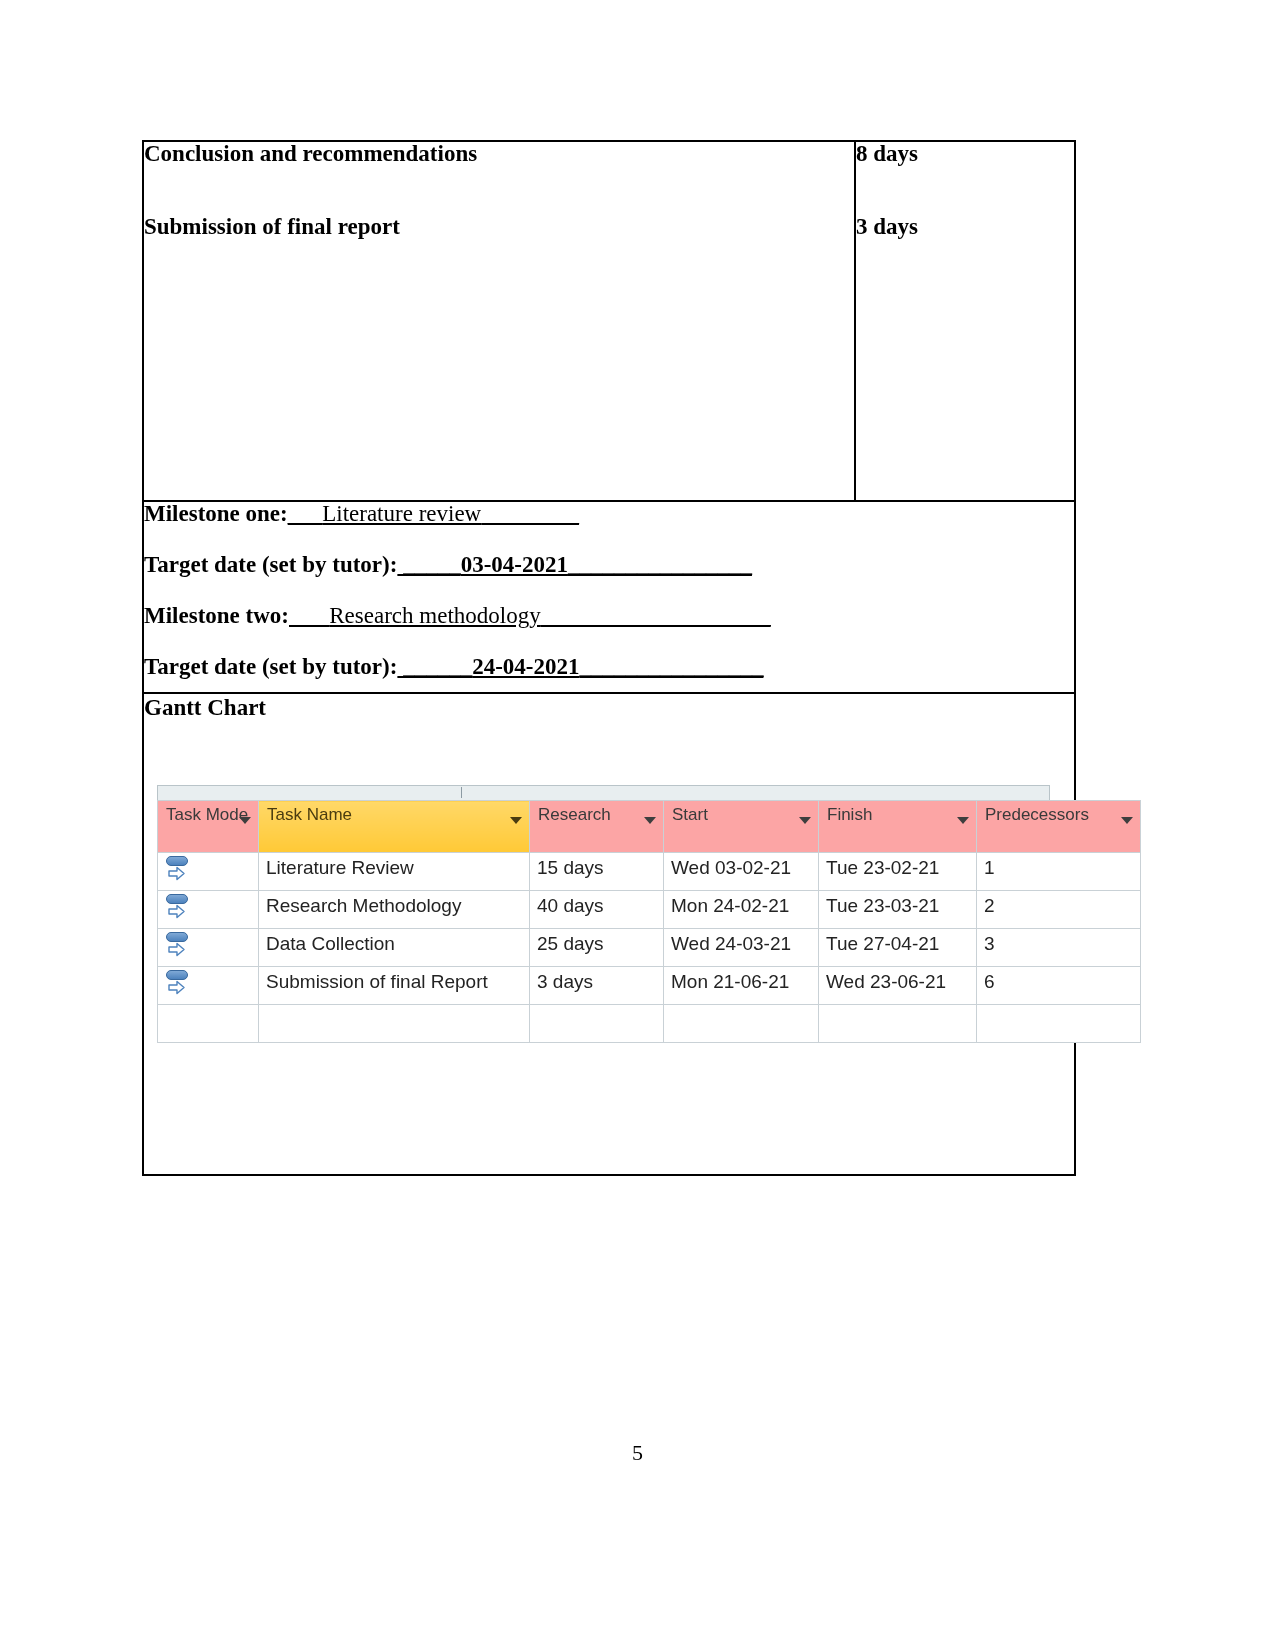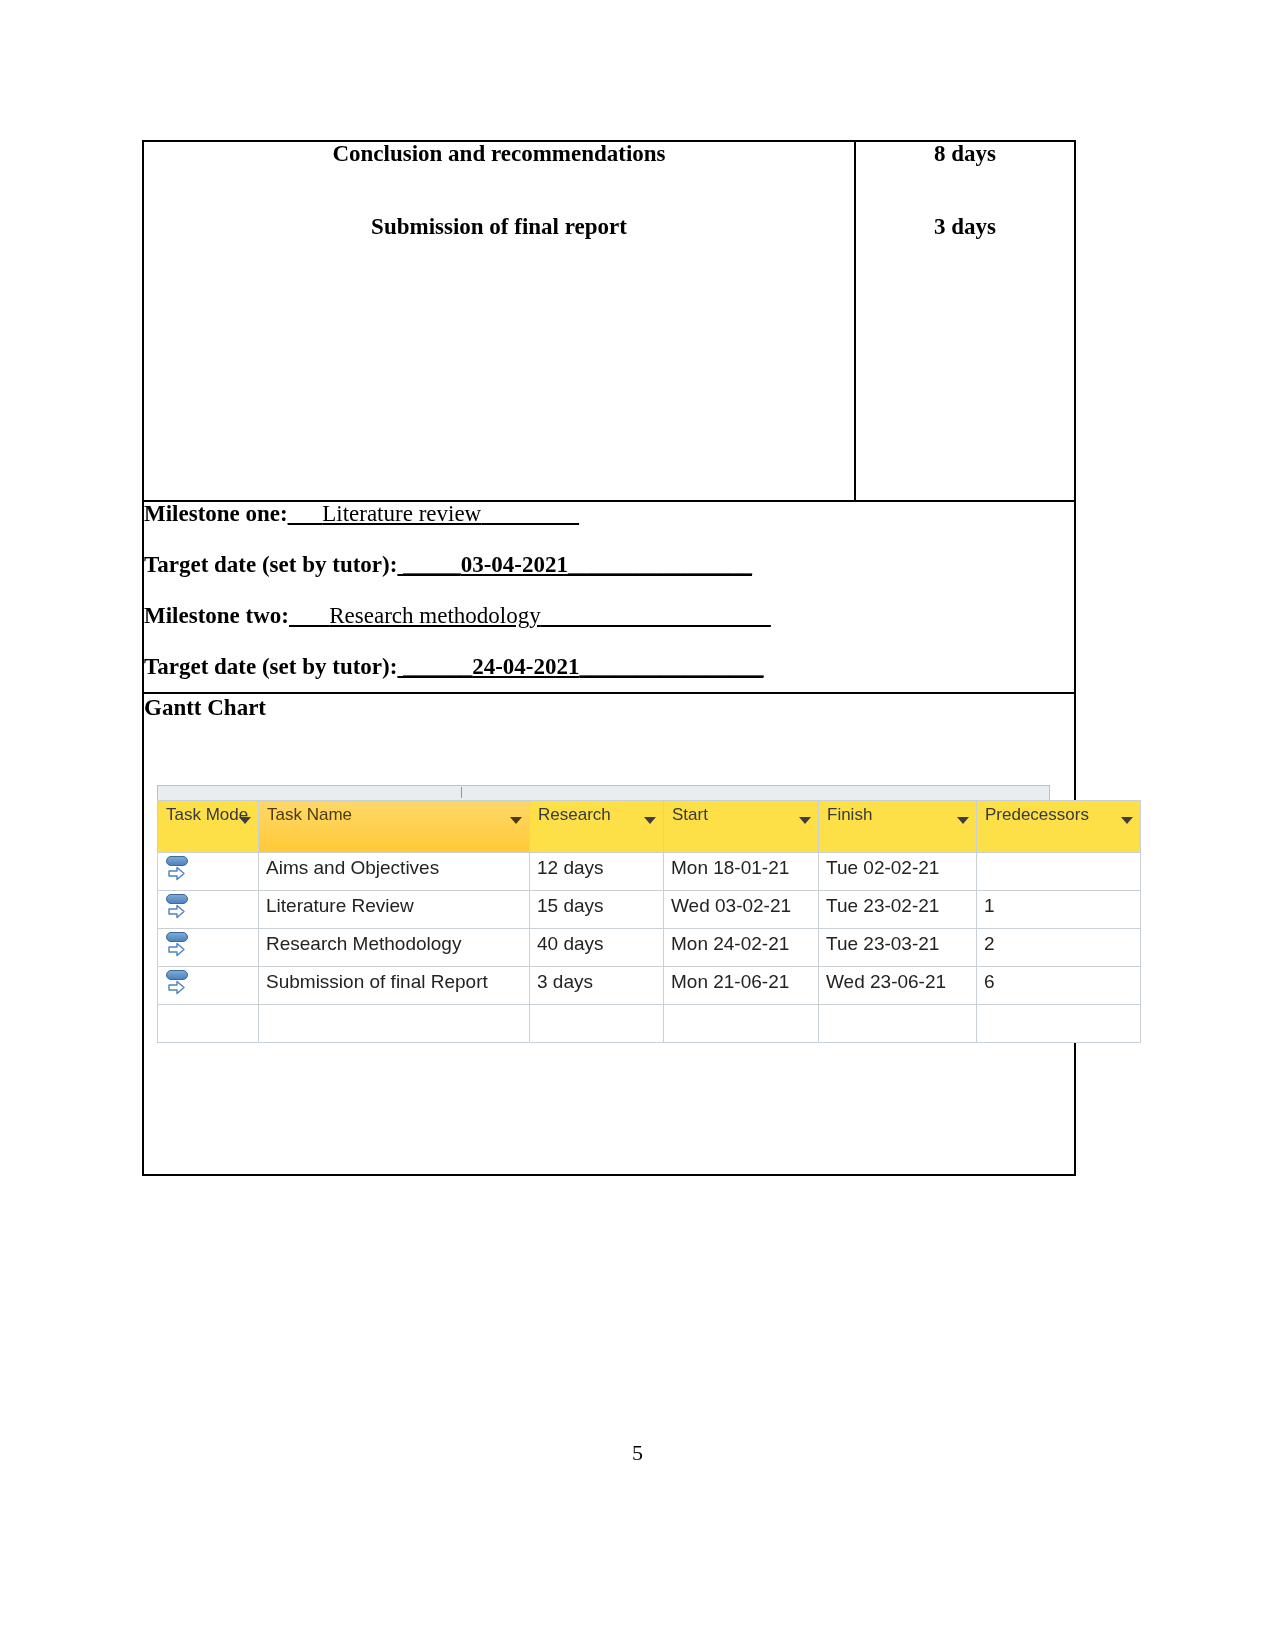--- a/index.html
+++ b/index.html
@@ -44,21 +44,20 @@
   .cell-tasks { width: 710px; height: 358px; padding: 10px 0 0 10px; }
   .cell-days  { width: 218px; height: 358px; padding: 10px 0 0 10px; }
 
   .bold-line {
     font-family: "Liberation Serif", serif;
     font-weight: bold;
     font-size: 23px;
     line-height: 1.0;
     margin: 0 0 0 0;
     padding: 0;
-    text-align: center;
   }
   .gap-line { height: 50px; }
 
   
   .cell-milestones {
     padding: 12px 0 16px 10px;
     height: 190px;
   }
   .ms-row {
     font-size: 23px;
@@ -116,21 +115,21 @@
   }
   table.msp-grid th,
   table.msp-grid td {
     border: 1px solid #c9d1d6;
     padding: 0;
     vertical-align: top;
   }
 
   
   table.msp-grid th {
-    background: #fde047;
+    background: #fca5a5;
     font-weight: normal;
     font-size: 17px;
     color: #3a3a3a;
     text-align: left;
     height: 47px;
     padding: 4px 6px 0 8px;
     position: relative;
     line-height: 1.12;
   }
   table.msp-grid th.sel {
@@ -282,35 +281,20 @@
                     <span class="caret"></span>
                   </th>
                   <th class="c-pred">
                     <span>Predecessors</span>
                     <span class="caret"></span>
                   </th>
                 </tr>
               </thead>
               <tbody>
 
-                <tr>
-                  <td class="mode-cell">
-                    <div class="mode-icon">
-                      <div class="pin"></div>
-                      <svg class="arrow" viewBox="0 0 17 15">
-                        <path d="M1 5 H9 V1.5 L16 7.5 L9 13.5 V10 H1 Z" fill="#ffffff" stroke="#4d82bd" stroke-width="1.4" stroke-linejoin="round"></path>
-                      </svg>
-                    </div>
-                  </td>
-                  <td class="name-cell">Aims and Objectives</td>
-                  <td>12 days</td>
-                  <td>Mon 18-01-21</td>
-                  <td>Tue 02-02-21</td>
-                  <td></td>
-                </tr>
 
                 <tr>
                   <td class="mode-cell">
                     <div class="mode-icon">
                       <div class="pin"></div>
                       <svg class="arrow" viewBox="0 0 17 15">
                         <path d="M1 5 H9 V1.5 L16 7.5 L9 13.5 V10 H1 Z" fill="#ffffff" stroke="#4d82bd" stroke-width="1.4" stroke-linejoin="round"></path>
                       </svg>
                     </div>
                   </td>
@@ -330,20 +314,35 @@
                       </svg>
                     </div>
                   </td>
                   <td class="name-cell">Research Methodology</td>
                   <td>40 days</td>
                   <td>Mon 24-02-21</td>
                   <td>Tue 23-03-21</td>
                   <td>2</td>
                 </tr>
 
+                <tr>
+                  <td class="mode-cell">
+                    <div class="mode-icon">
+                      <div class="pin"></div>
+                      <svg class="arrow" viewBox="0 0 17 15">
+                        <path d="M1 5 H9 V1.5 L16 7.5 L9 13.5 V10 H1 Z" fill="#ffffff" stroke="#4d82bd" stroke-width="1.4" stroke-linejoin="round"></path>
+                      </svg>
+                    </div>
+                  </td>
+                  <td class="name-cell">Data Collection</td>
+                  <td>25 days</td>
+                  <td>Wed 24-03-21</td>
+                  <td>Tue 27-04-21</td>
+                  <td>3</td>
+                </tr>
 
 
 
                 <tr>
                   <td class="mode-cell tall">
                     <div class="mode-icon">
                       <div class="pin"></div>
                       <svg class="arrow" viewBox="0 0 17 15">
                         <path d="M1 5 H9 V1.5 L16 7.5 L9 13.5 V10 H1 Z" fill="#ffffff" stroke="#4d82bd" stroke-width="1.4" stroke-linejoin="round"></path>
                       </svg>

